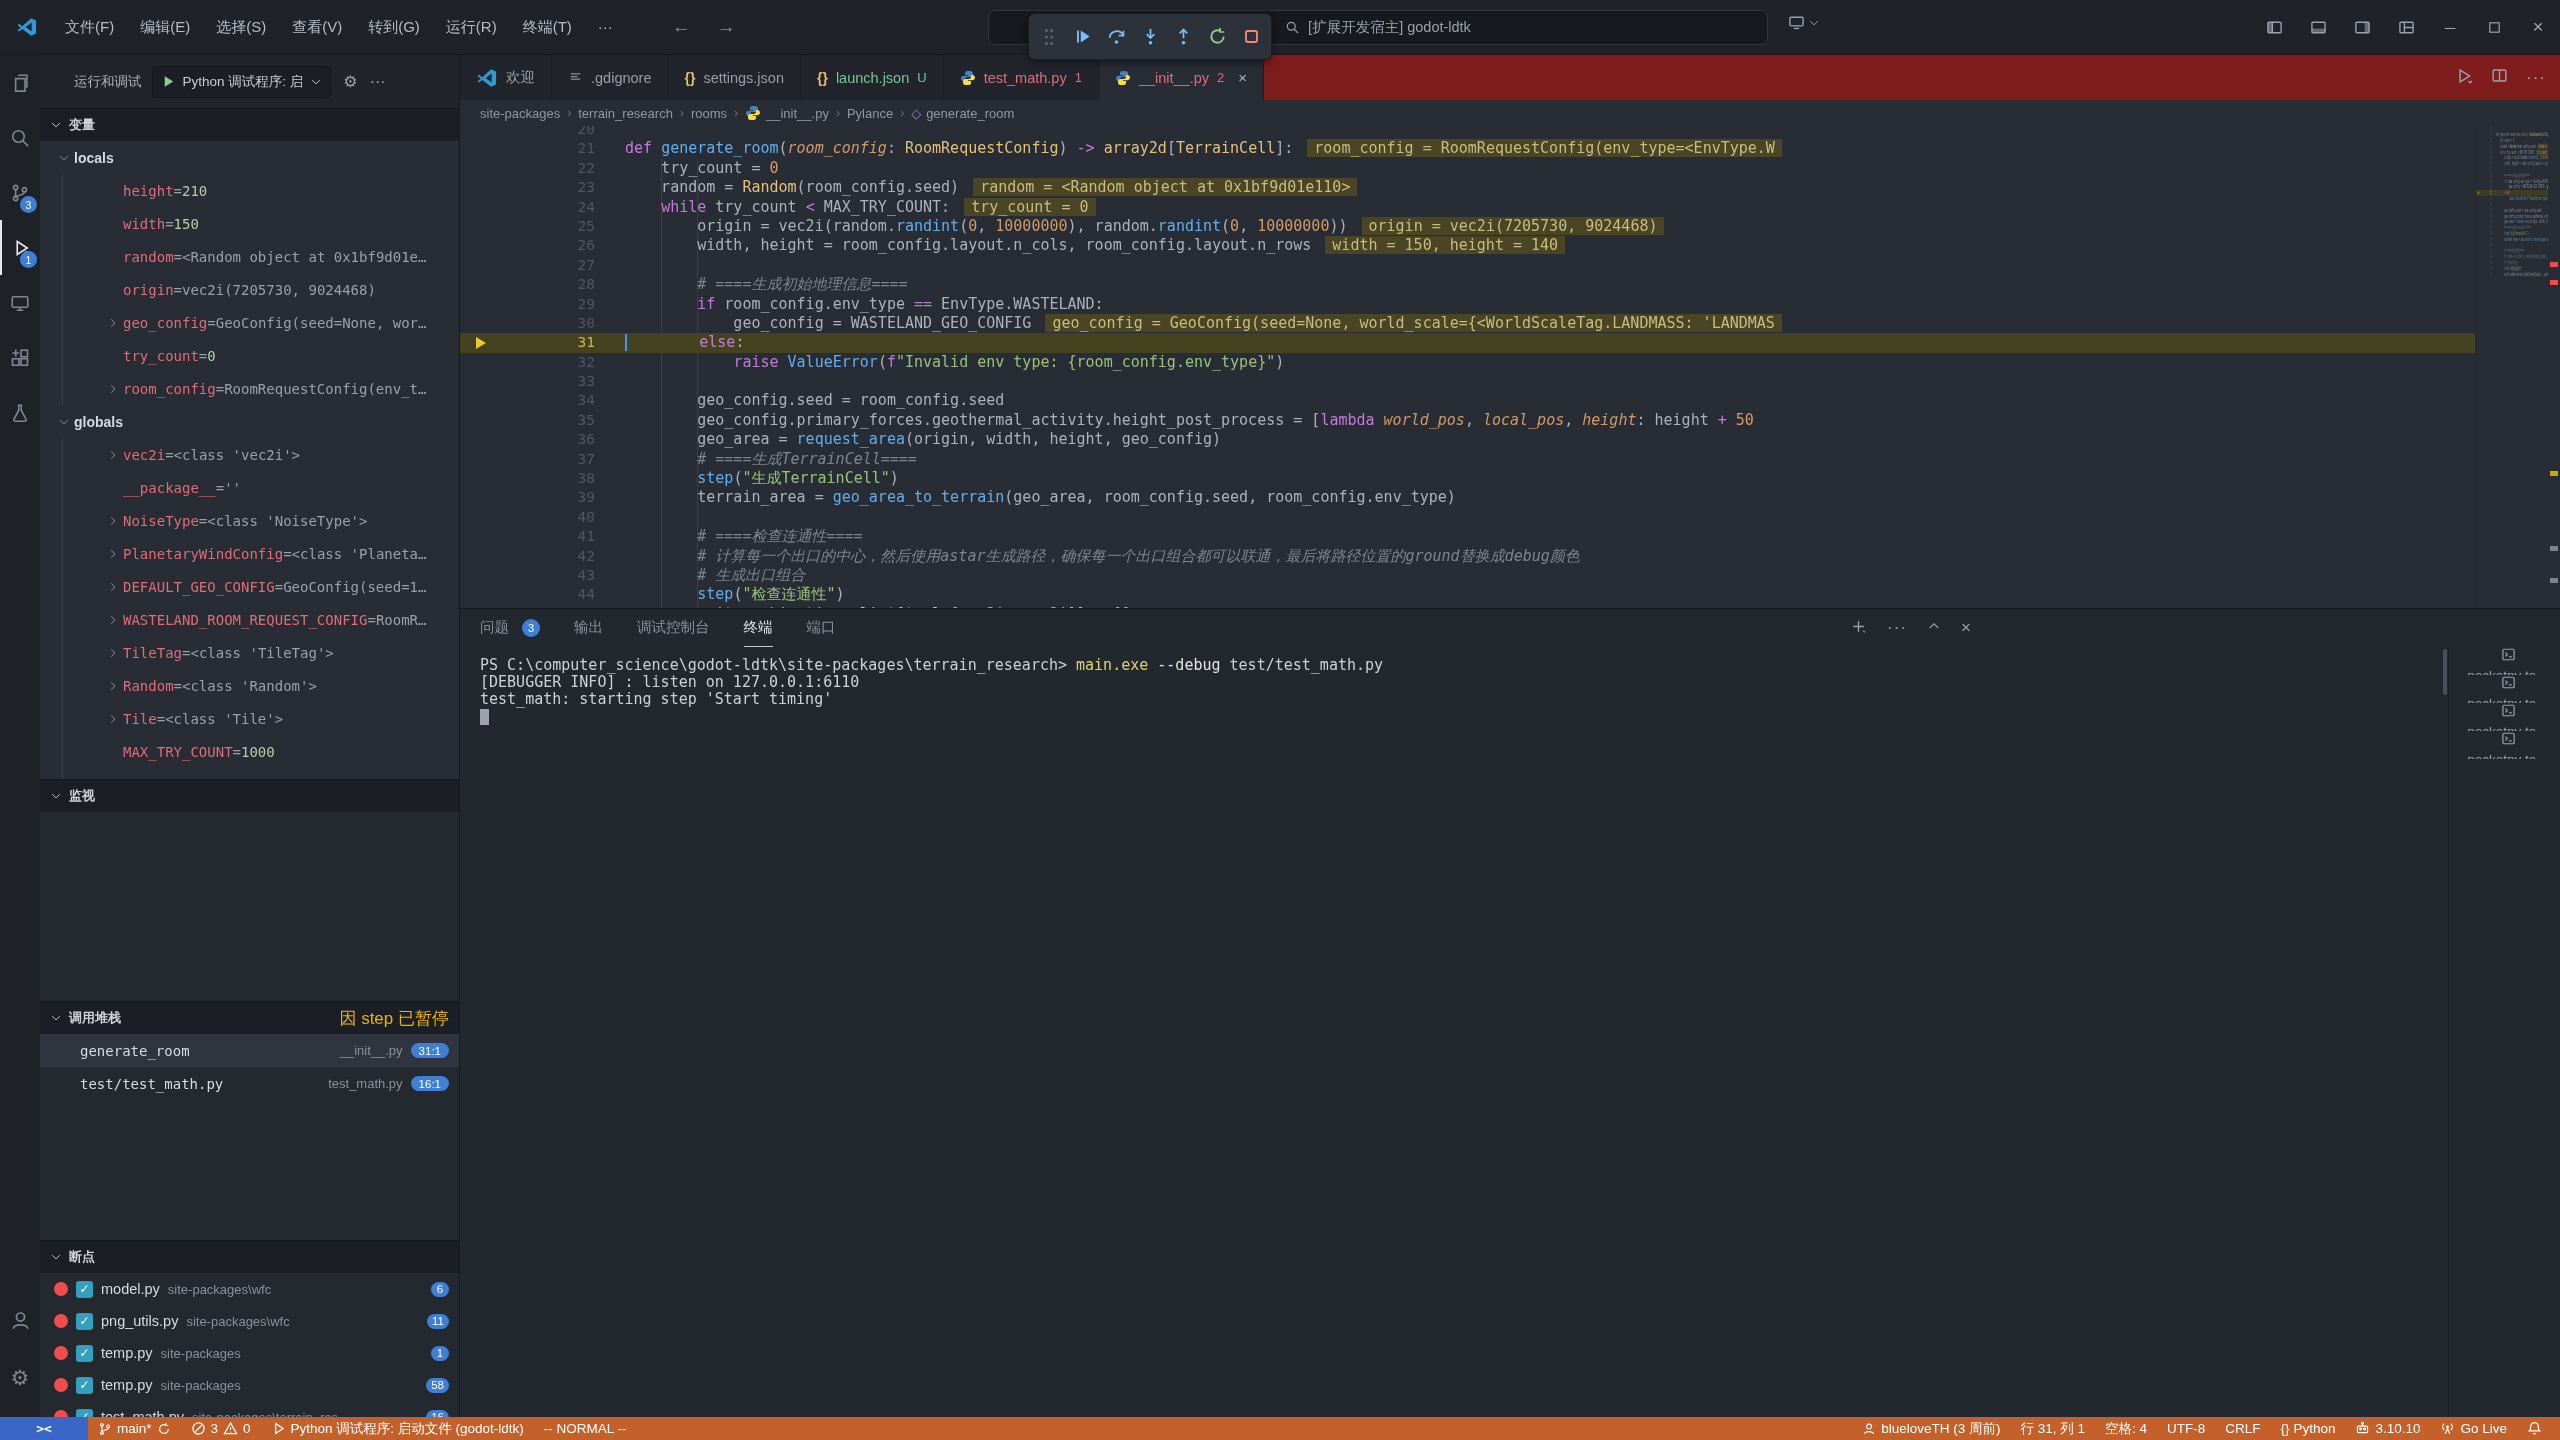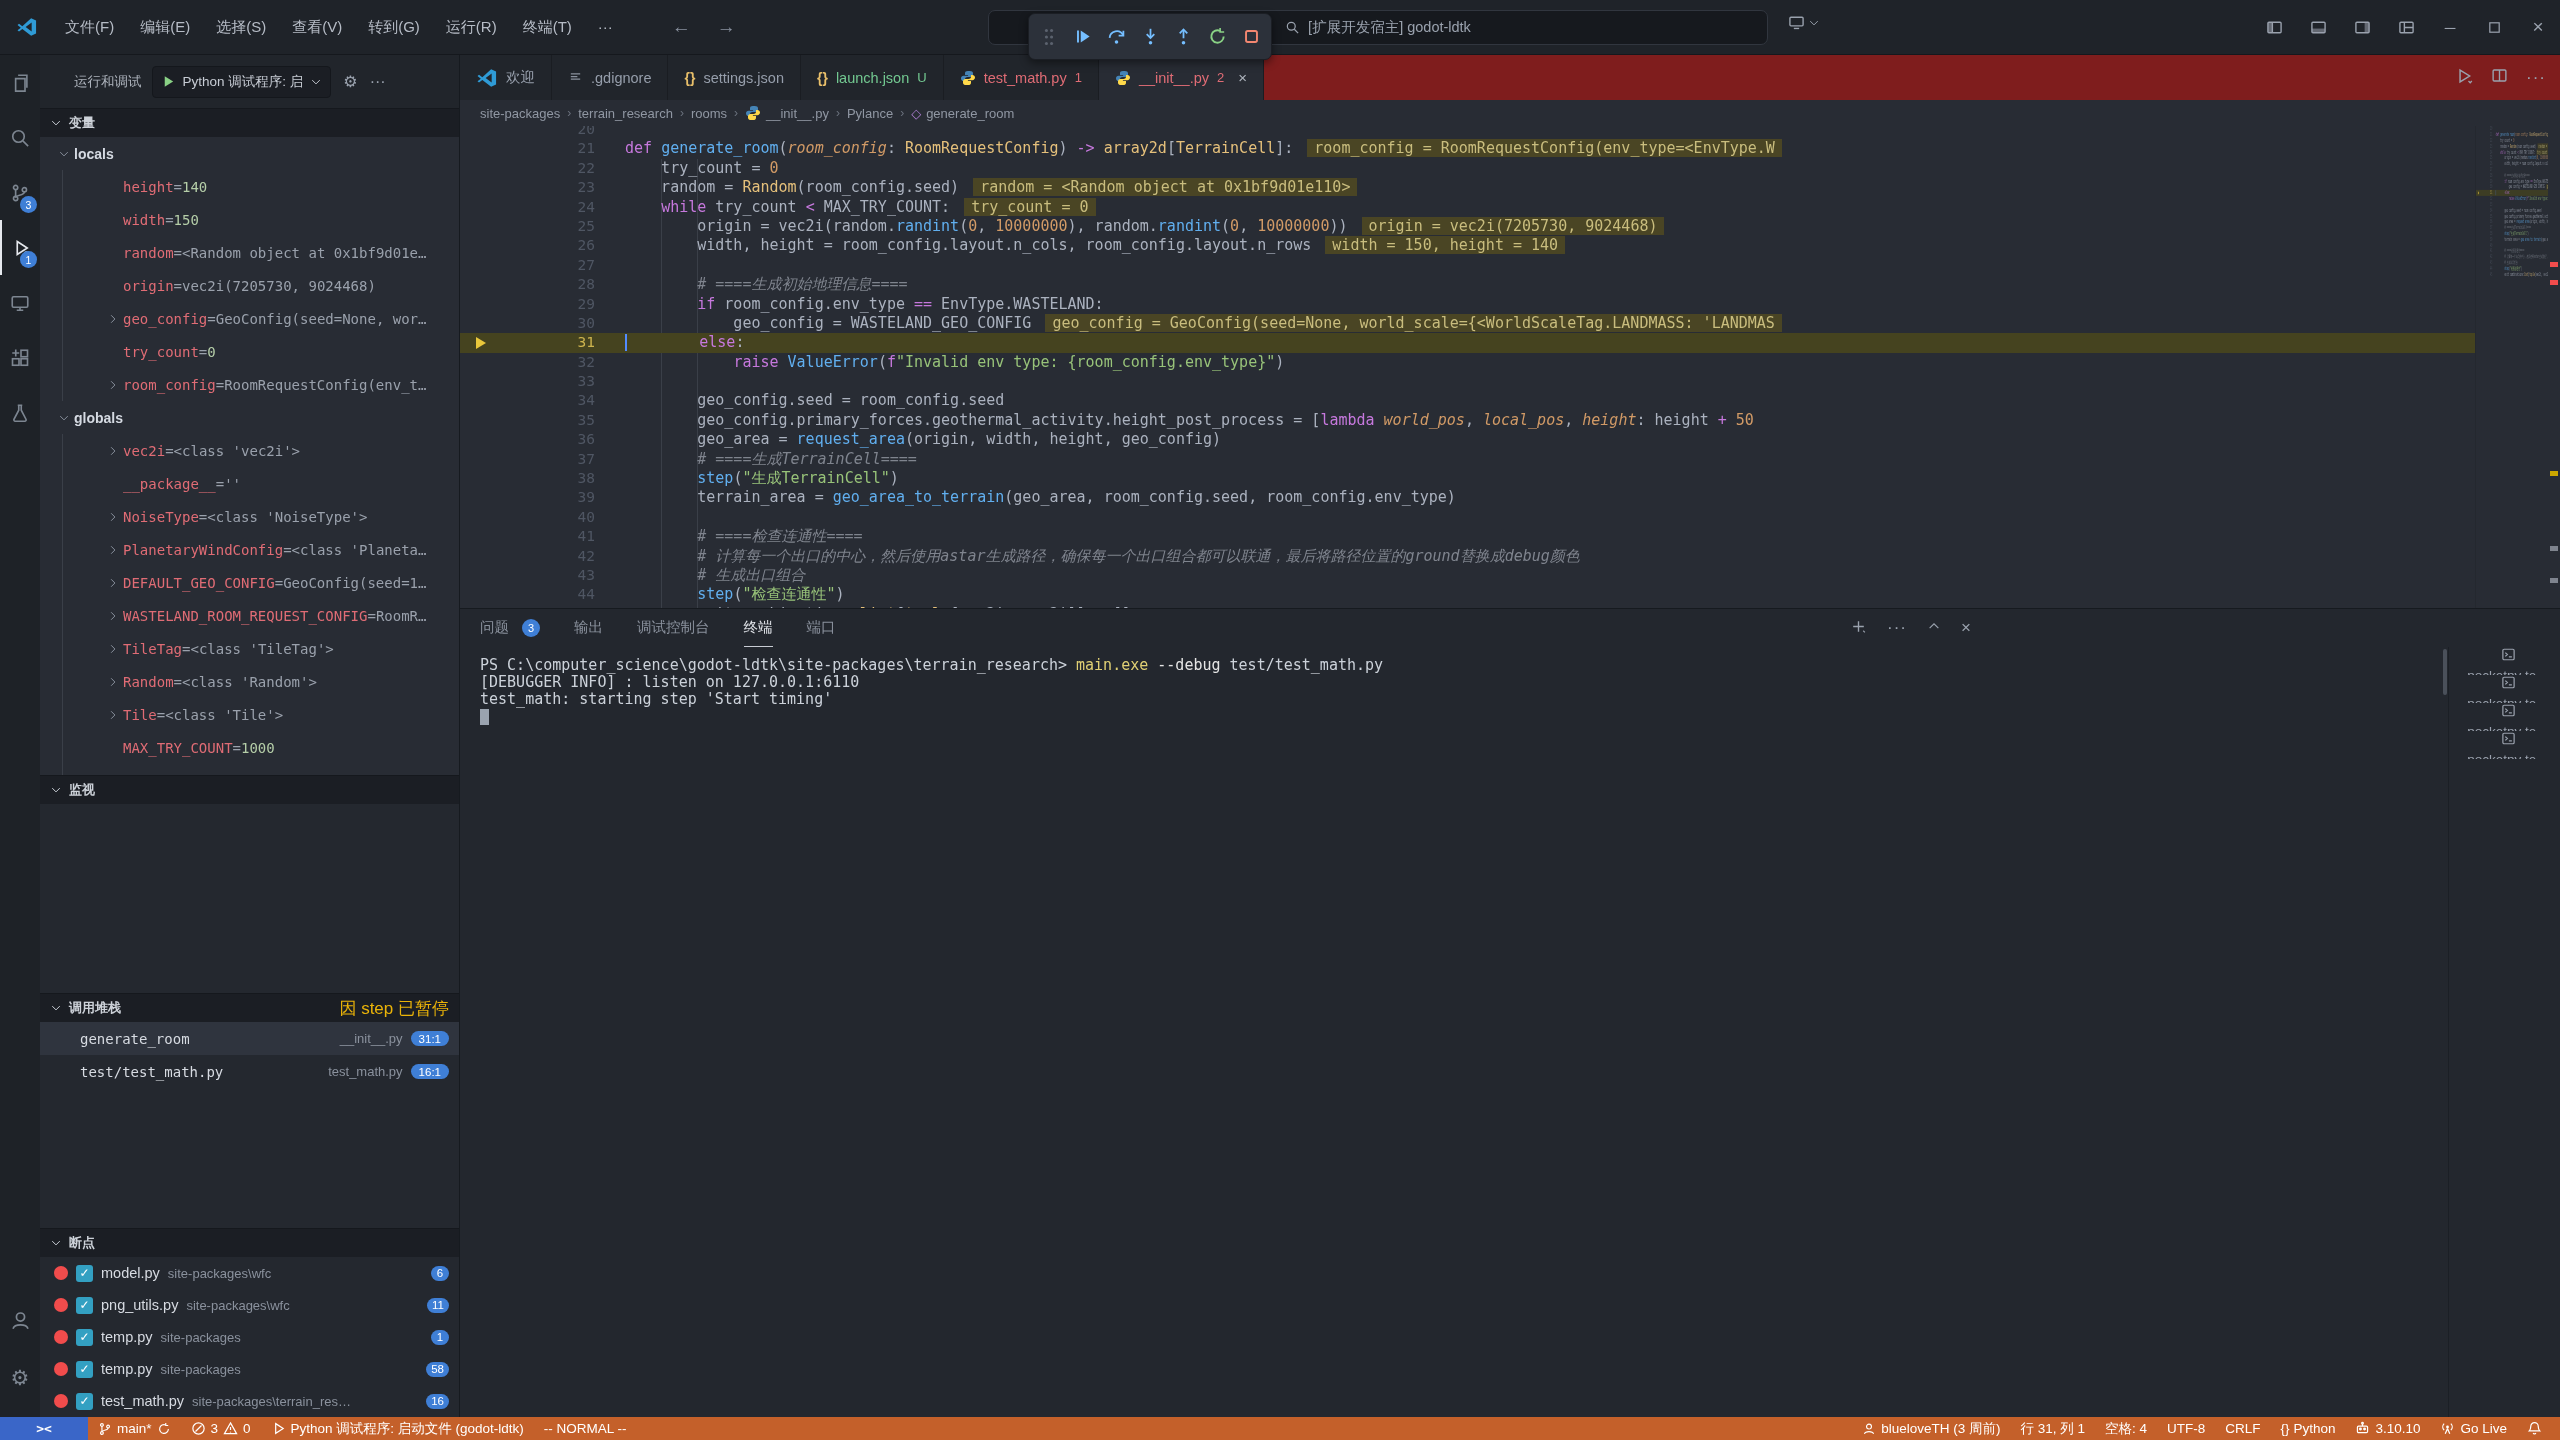--- a/index.html
+++ b/index.html
@@ -31,21 +31,21 @@
   .act-badge{position:absolute;right:3px;bottom:7px;min-width:17px;height:17px;border-radius:9px;background:#3f7fd6;color:#fff;font-size:10.5px;display:flex;align-items:center;justify-content:center;padding:0 3px;}
   #act-bottom{margin-top:auto;display:flex;flex-direction:column;align-items:center;padding-bottom:10px;}
   #act-bottom .act-item{height:58px;}
 
   
   #sidebar{position:absolute;left:40px;top:55px;width:420px;height:1362px;background:#21252b;display:flex;flex-direction:column;overflow:hidden;border-right:1px solid #161a1f;}
   #side-head{height:53px;display:flex;align-items:center;padding-left:34px;flex:none;text-align:right;}
   #side-title{font-size:13.5px;color:#aeb4bd;margin-right:10px;white-space:nowrap;}
   #debug-config{height:32px;background:#1b1e24;border:1px solid #14171c;border-radius:4px;display:flex;align-items:center;padding:0 8px;gap:7px;color:#c7ccd4;font-size:13.5px;white-space:nowrap;max-width:200px;}
   #side-head .mini-ic{color:#9aa2ae;margin-left:12px;}
-  .sec-head{height:29px;background:#1b1e24;border-top:1px solid #15181d;display:flex;align-items:center;gap:7px;padding:10px 10px;font-size:13px;font-weight:bold;color:#cdd2d9;flex:none;}
+  .sec-head{height:29px;background:#1b1e24;border-top:1px solid #15181d;display:flex;align-items:center;gap:7px;padding:16px 10px;font-size:13px;font-weight:bold;color:#cdd2d9;flex:none;}
   .sec-head .right-note{margin-left:auto;font-weight:normal;color:#eab308;font-size:17px;}
   .sec-body{background:#24282f;overflow:hidden;flex:none;position:relative;}
   #vars-body{height:638px;background:#282c34;}
   #watch-body{height:189px;}
   #stack-body{height:206px;}
   #bp-body{height:160px;}
   .tree-row{height:33px;display:flex;align-items:center;font-family:"DejaVu Sans Mono",monospace;font-size:14px;white-space:nowrap;overflow:hidden;}
   .tree-row .tw{width:20px;flex:none;display:flex;justify-content:center;color:#8a919d;}
   .group-row{padding-left:14px;font-family:"Liberation Sans",sans-serif;font-weight:bold;color:#d5dae2;font-size:14px;}
   .child-row{padding-left:40px;border-left:1px solid #3a3f48;margin-left:22px;}
@@ -364,21 +364,21 @@
             <svg width="12" height="12" viewBox="0 0 16 16" fill="none" stroke="currentColor" stroke-width="1.3">
               <path d="M3 5.5l5 5 5-5"></path>
             </svg>
           </span>
           <span>locals</span>
         </div>
         <div class="tree-row child-row">
           <span class="tw"></span>
           <span class="vn">height</span>
           <span class="veq"> = </span>
-          <span class="vnum">140</span>
+          <span class="vnum">210</span>
         </div>
         <div class="tree-row child-row">
           <span class="tw"></span>
           <span class="vn">width</span>
           <span class="veq"> = </span>
           <span class="vnum">150</span>
         </div>
         <div class="tree-row child-row">
           <span class="tw"></span>
           <span class="vn">random</span>

